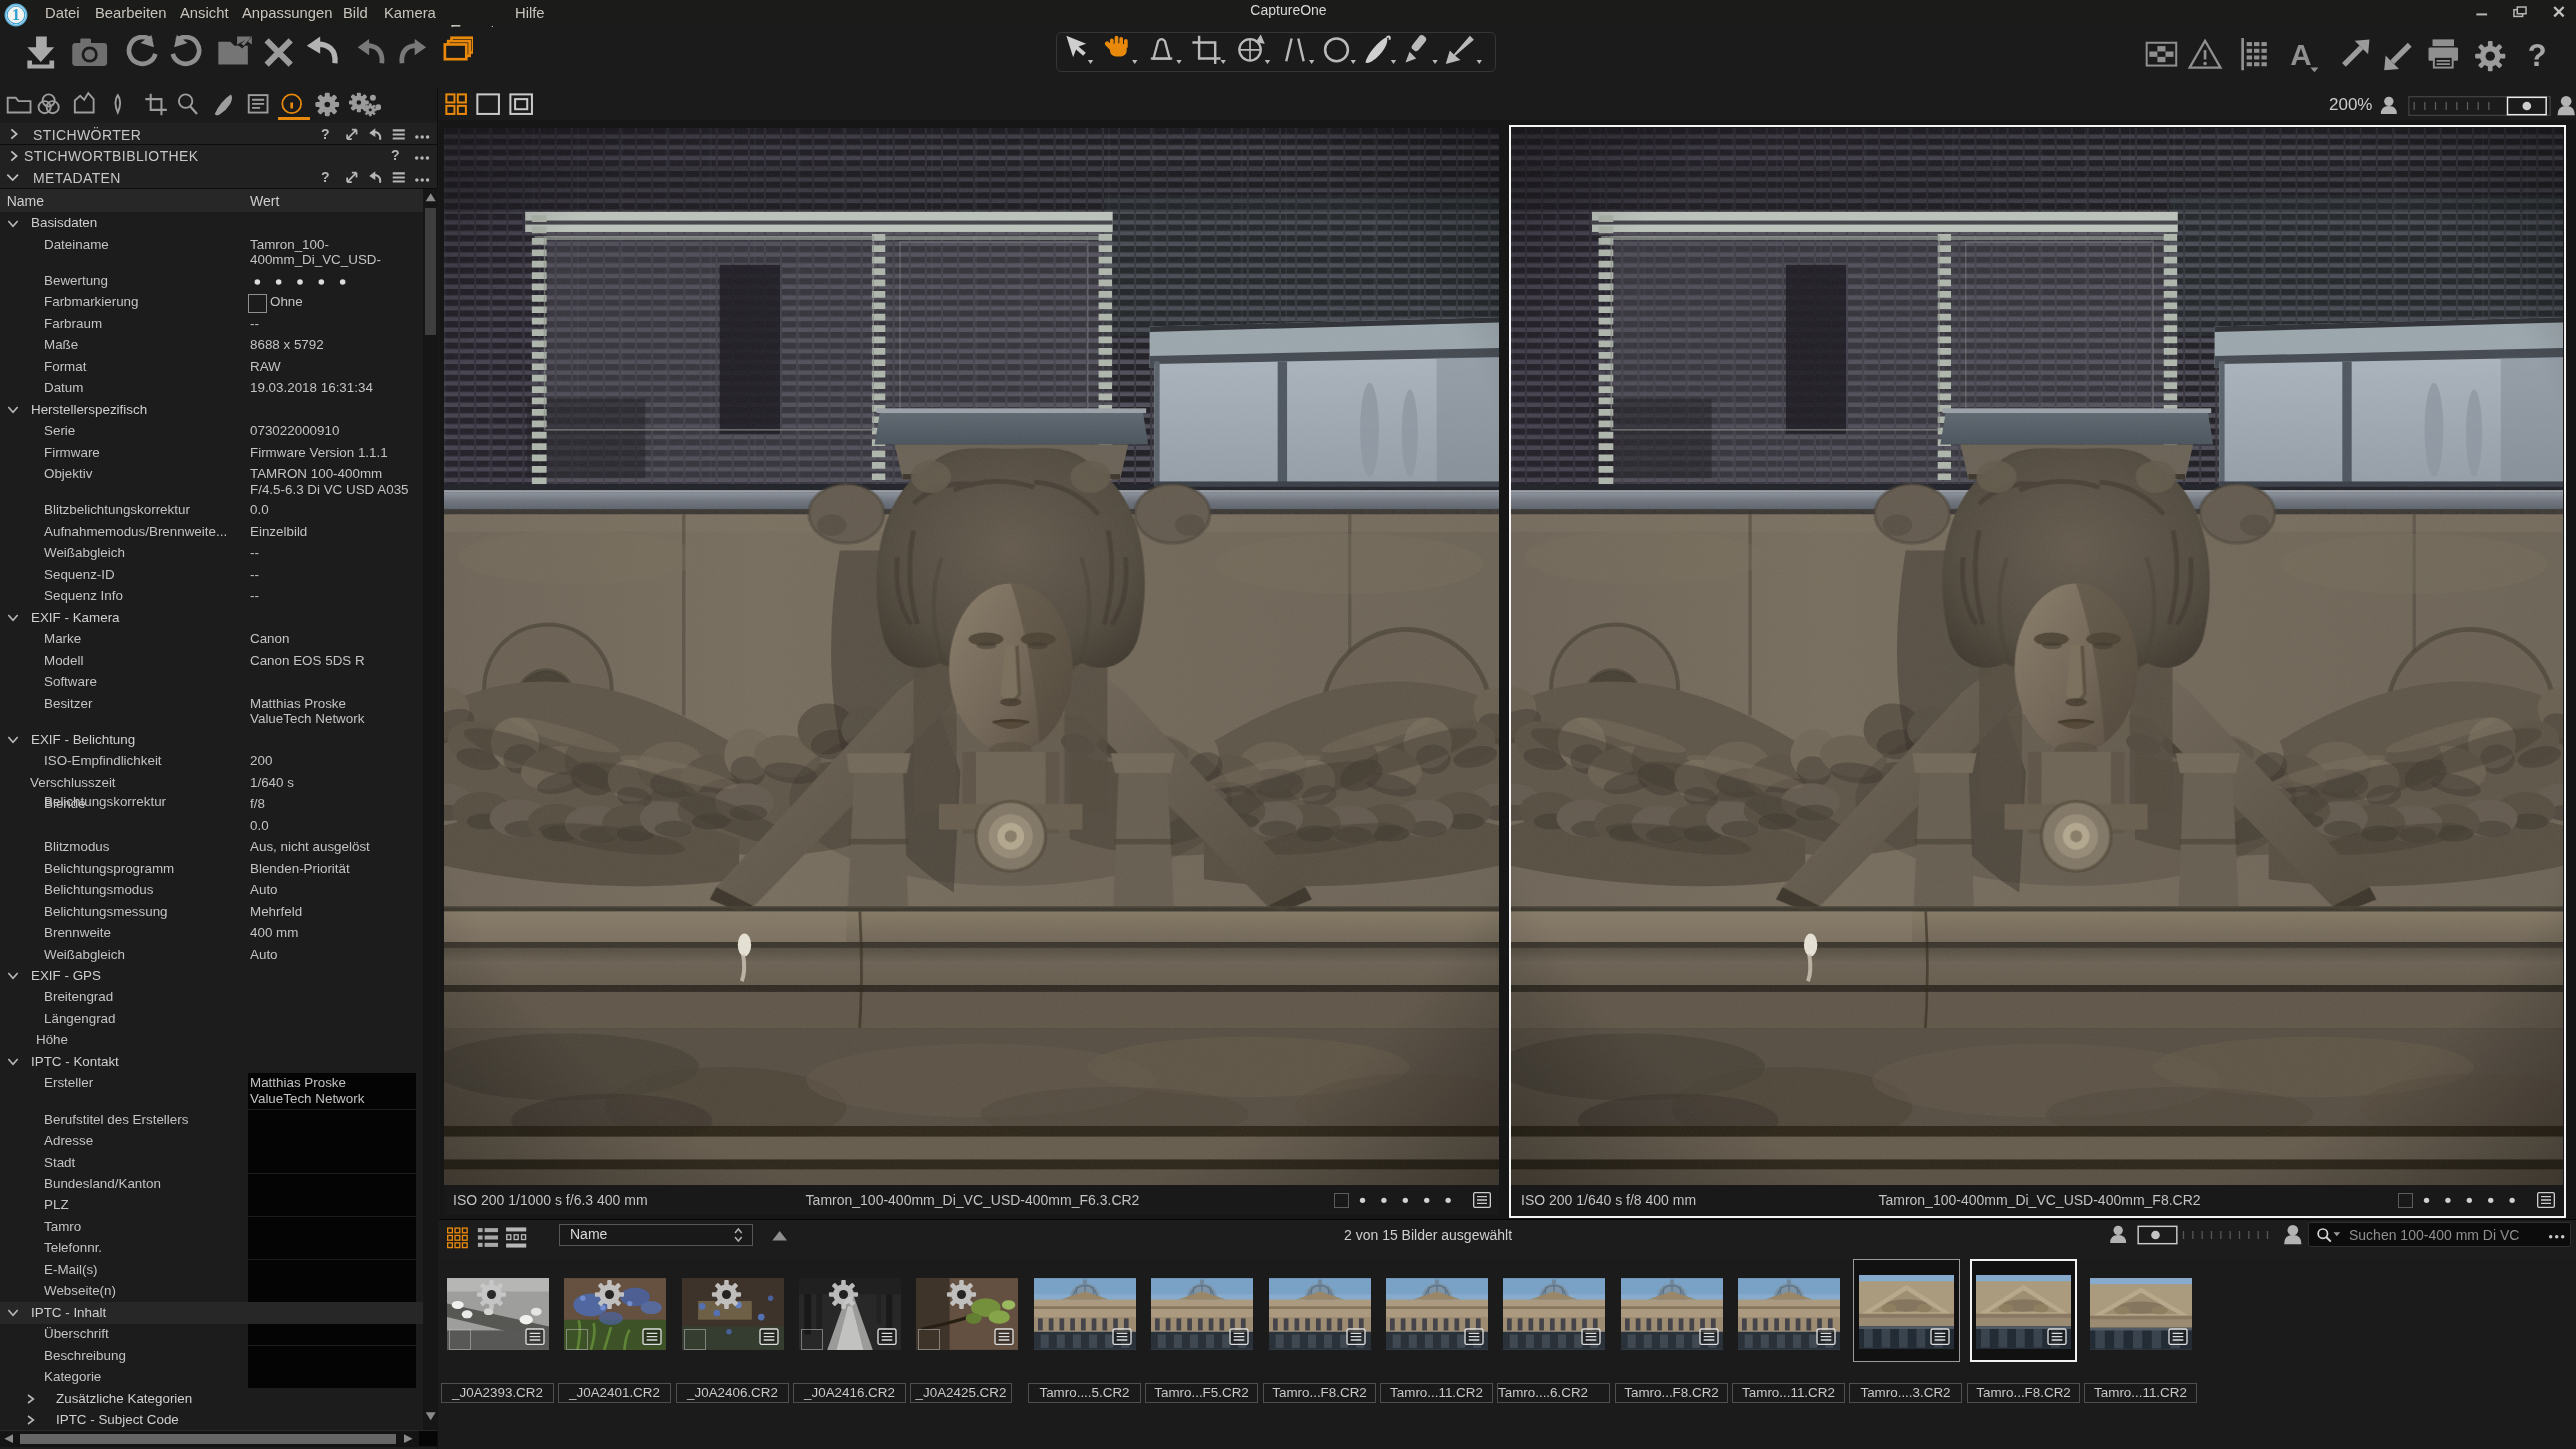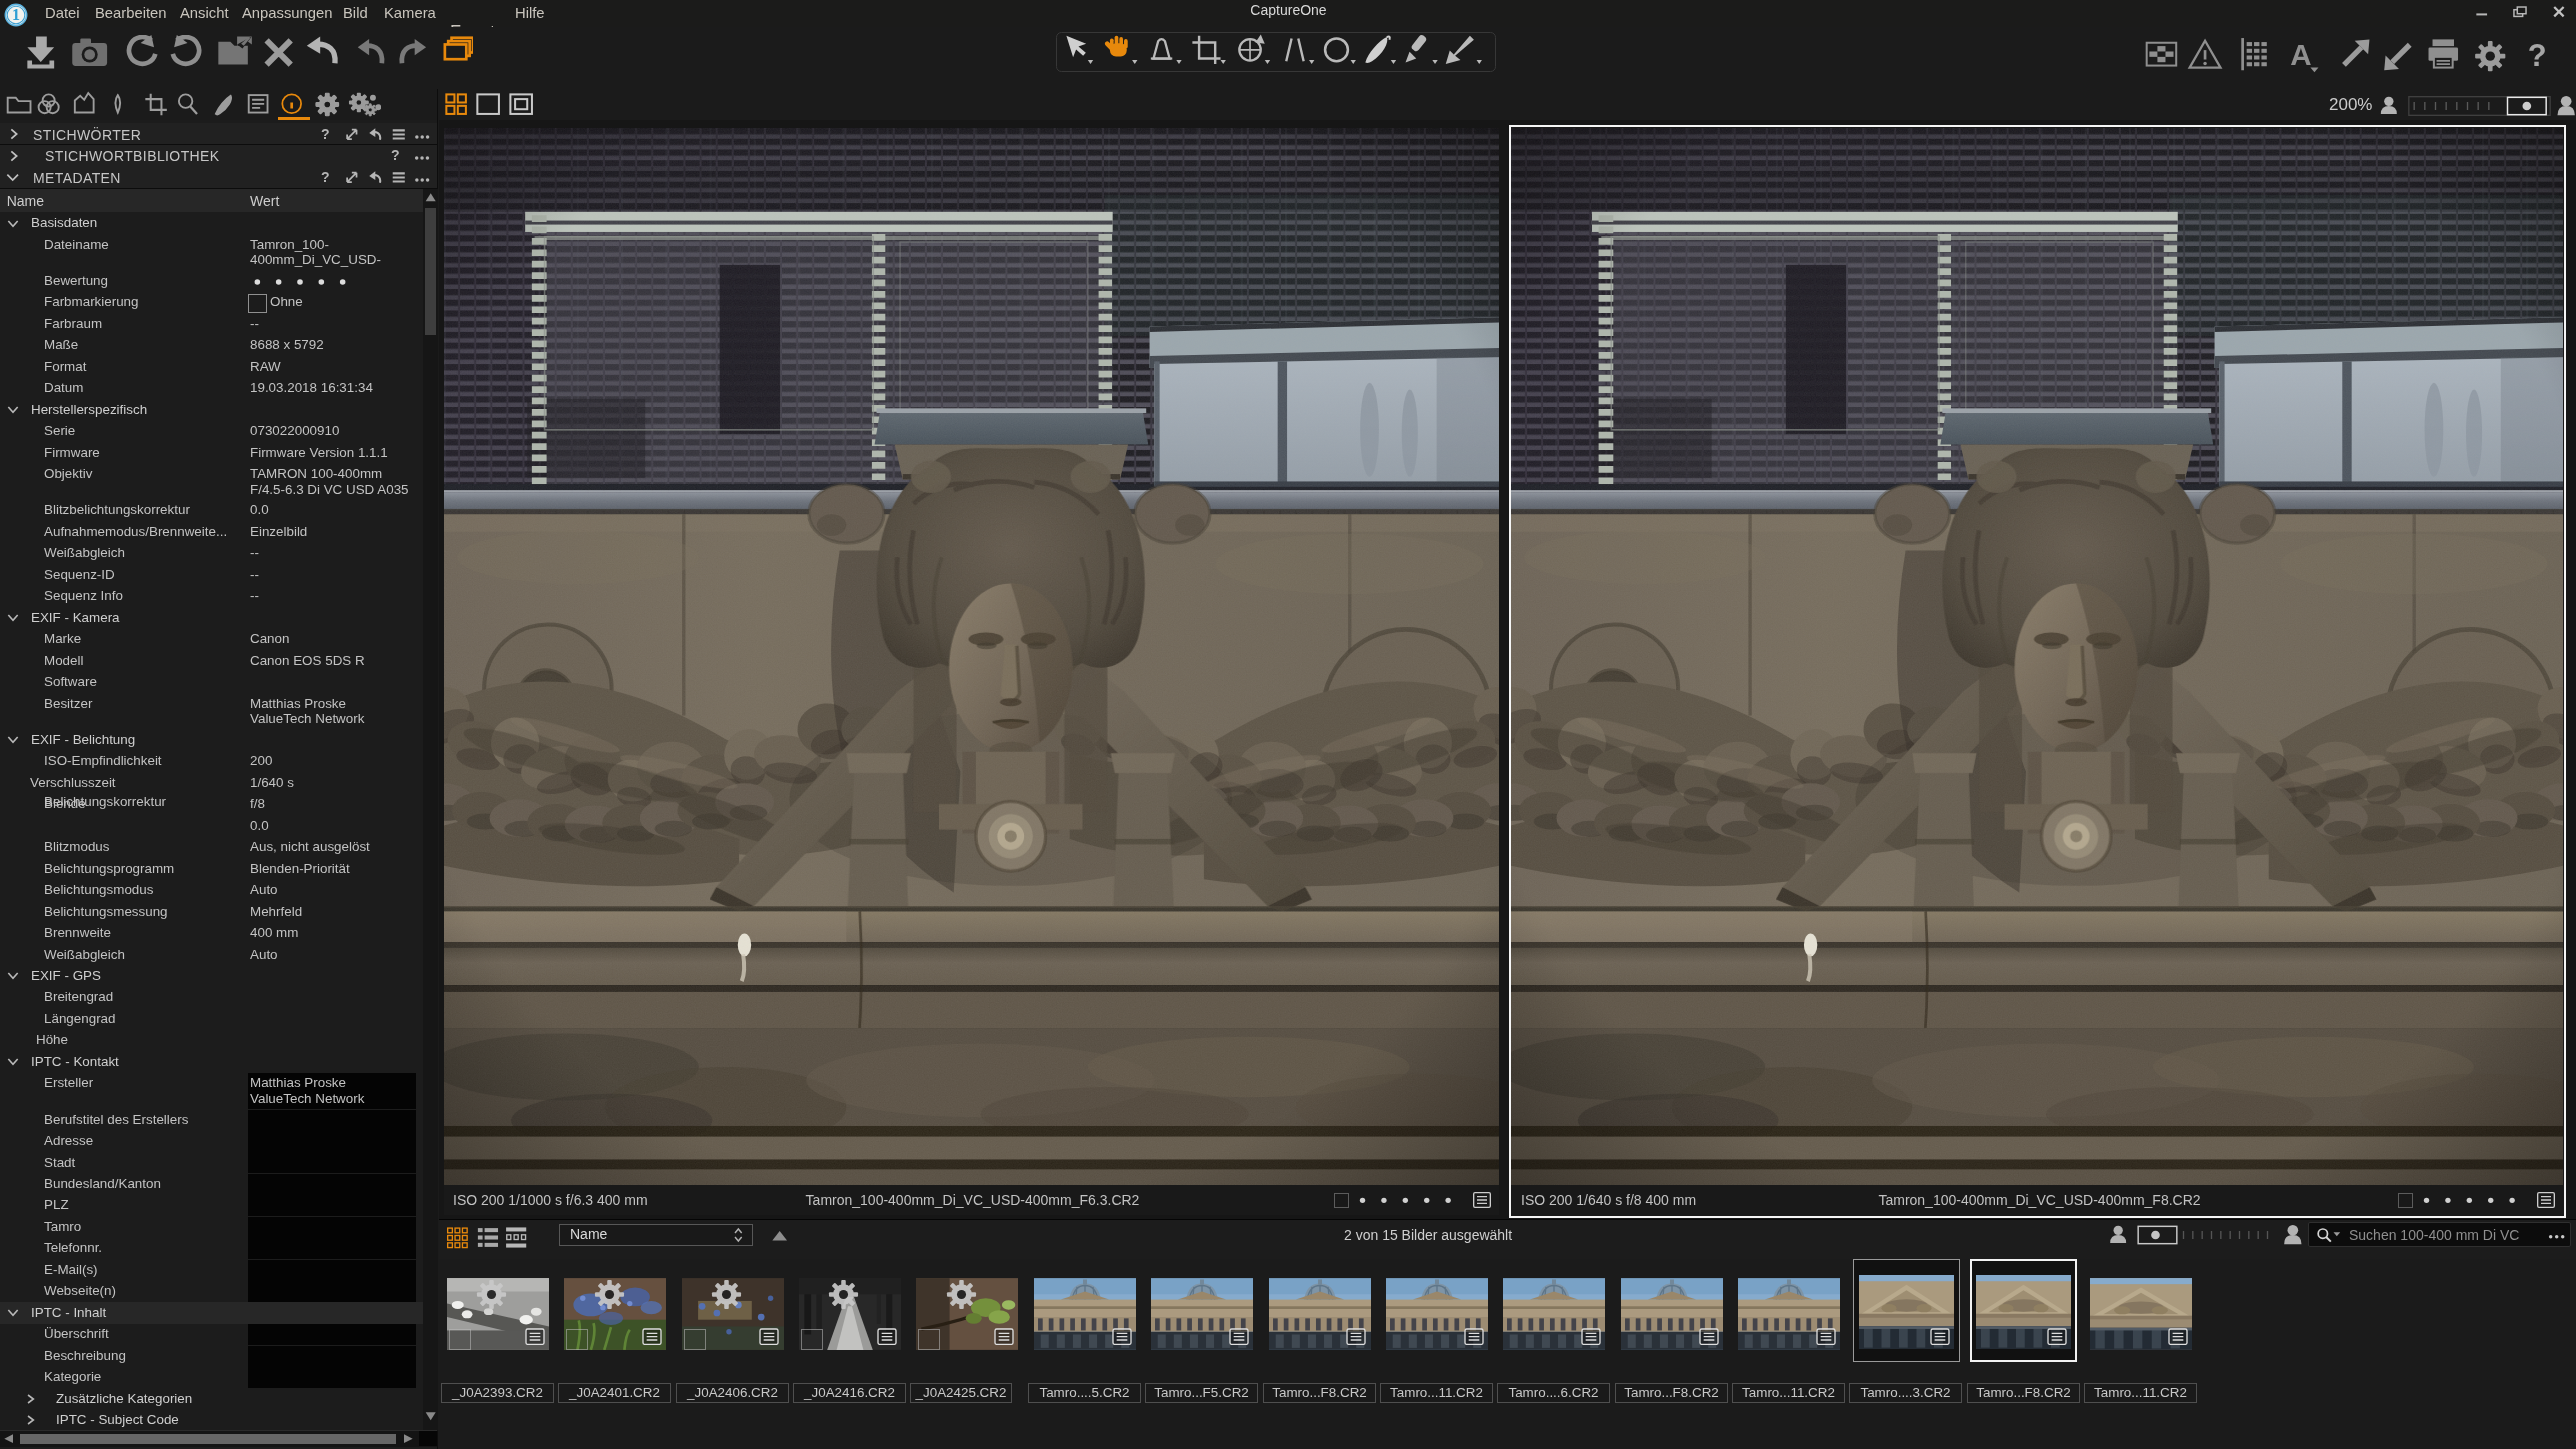--- a/index.html
+++ b/index.html
@@ -719,21 +719,21 @@
     <g transform="translate(140,0)" fill="#b5b5b5">
       <circle cx="3" cy="15" r="2.6"></circle>
       <circle cx="11" cy="15" r="2.6"></circle>
       <circle cx="19" cy="15" r="2.6"></circle>
     </g>
   </svg>
 <div class="a" style="left:0;top:145px;width:437px;height:21px;background:#212121;border-bottom:0.7px solid #0c0c0c"></div>
 <svg class="a" style="left:8px;top:150px" width="12" height="12" viewBox="0 0 18 18">
     <path d="M5 2 L13 9 L5 16" stroke="#c0c0c0" stroke-width="2.6" fill="none"></path>
   </svg>
-<div class="hdr" style="left:45px;top:148px">STICHWORTBIBLIOTHEK</div>
+<div class="hdr" style="left:24px;top:148px">STICHWORTBIBLIOTHEK</div>
 <svg class="a" style="left:391px;top:148px" width="52" height="14.8" viewBox="0 0 77 22">
     <text x="0" y="18" font-size="21" font-weight="bold" fill="#b5b5b5" font-family="Liberation Sans">?</text>
     <g transform="translate(35,0)" fill="#b5b5b5">
       <circle cx="3" cy="15" r="2.6"></circle>
       <circle cx="11" cy="15" r="2.6"></circle>
       <circle cx="19" cy="15" r="2.6"></circle>
     </g>
   </svg>
 <div class="a" style="left:0;top:166px;width:437px;height:21.5px;background:#212121;border-bottom:0.7px solid #0c0c0c"></div>
 <svg class="a" style="left:6px;top:172px" width="13.4" height="10.7" viewBox="0 0 20 16">
@@ -1107,21 +1107,21 @@
 <svg class="a" style="left:1464px;top:1328px" width="20" height="17.4" viewBox="0 0 30 26">
     <use href="#listbadge"></use>
   </svg>
 <div class="a t" style="left:1380px;top:1383px;width:113px;height:19.5px;border:0.7px solid #4f4f4f;box-sizing:border-box;background:#1a1a1a;text-align:center;line-height:18px;font-size:13.4px;color:#c8c8c8">Tamro...11.CR2</div>
 <svg class="a" style="left:1503px;top:1278px" width="102" height="72" viewBox="0 0 152 107">
     <use href="#tb"></use>
   </svg>
 <svg class="a" style="left:1581px;top:1328px" width="20" height="17.4" viewBox="0 0 30 26">
     <use href="#listbadge"></use>
   </svg>
-<div class="a t" style="left:1497px;top:1383px;width:113px;height:19.5px;border:0.7px solid #4f4f4f;box-sizing:border-box;background:#1a1a1a;text-align:center;line-height:18px;font-size:13.4px;color:#c8c8c8">Tamro....6.CR2</div>
+<div class="a t" style="left:1497px;top:1383px;width:113px;height:19.5px;border:0.7px solid #4f4f4f;box-sizing:border-box;background:#1a1a1a;line-height:18px;font-size:13.4px;color:#c8c8c8">Tamro....6.CR2</div>
 <svg class="a" style="left:1621px;top:1278px" width="102" height="72" viewBox="0 0 152 107">
     <use href="#tb"></use>
   </svg>
 <svg class="a" style="left:1699px;top:1328px" width="20" height="17.4" viewBox="0 0 30 26">
     <use href="#listbadge"></use>
   </svg>
 <div class="a t" style="left:1615px;top:1383px;width:113px;height:19.5px;border:0.7px solid #4f4f4f;box-sizing:border-box;background:#1a1a1a;text-align:center;line-height:18px;font-size:13.4px;color:#c8c8c8">Tamro...F8.CR2</div>
 <svg class="a" style="left:1738px;top:1278px" width="102" height="72" viewBox="0 0 152 107">
     <use href="#tb"></use>
   </svg>

